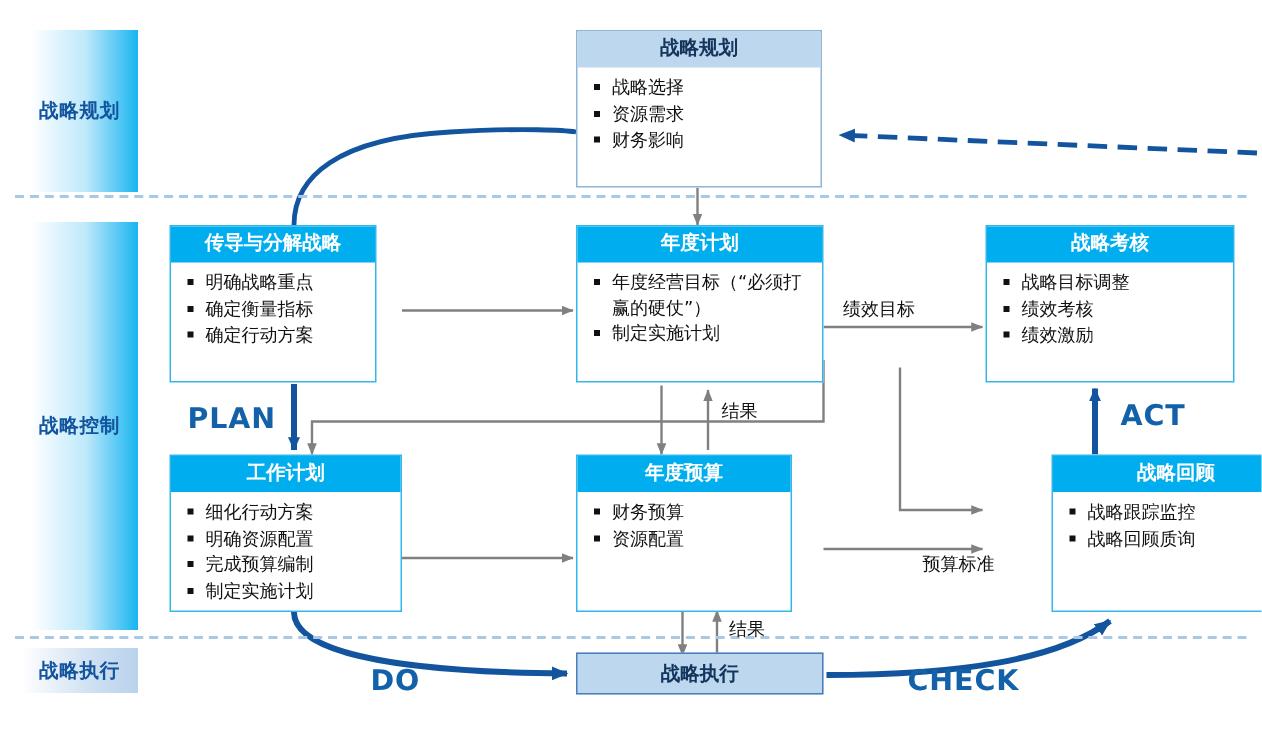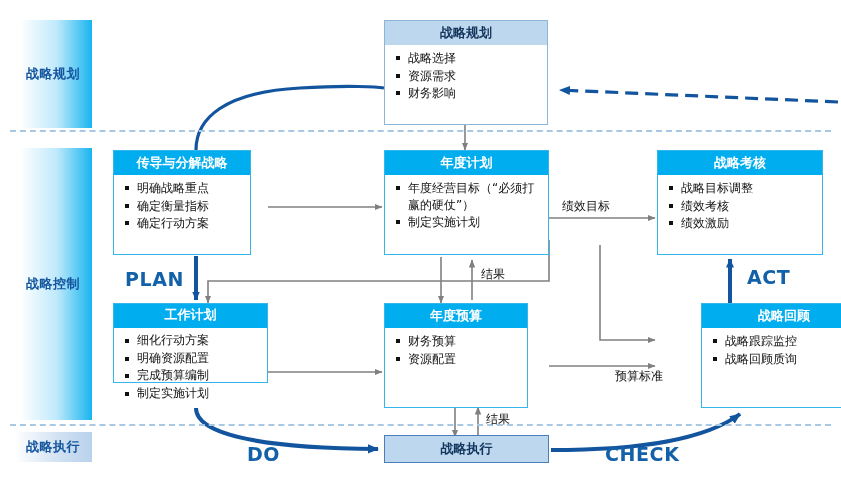--- a/index.html
+++ b/index.html
@@ -181,21 +181,21 @@
     <div class="box-hd">战略考核</div>
     <div class="box-bd">
       <ul>
         <li>战略目标调整</li>
         <li>绩效考核</li>
         <li>绩效激励</li>
       </ul>
     </div>
   </div>
 
-  <div class="box" style="left:113px;top:303px;width:155px;height:80px;font-family:Liberation Mono, monospace;">
+  <div class="box" style="left:113px;top:303px;width:155px;height:105px;">
     <div class="box-hd">工作计划</div>
     <div class="box-bd">
       <ul>
         <li>细化行动方案</li>
         <li>明确资源配置</li>
         <li>完成预算编制</li>
         <li>制定实施计划</li>
       </ul>
     </div>
   </div>

